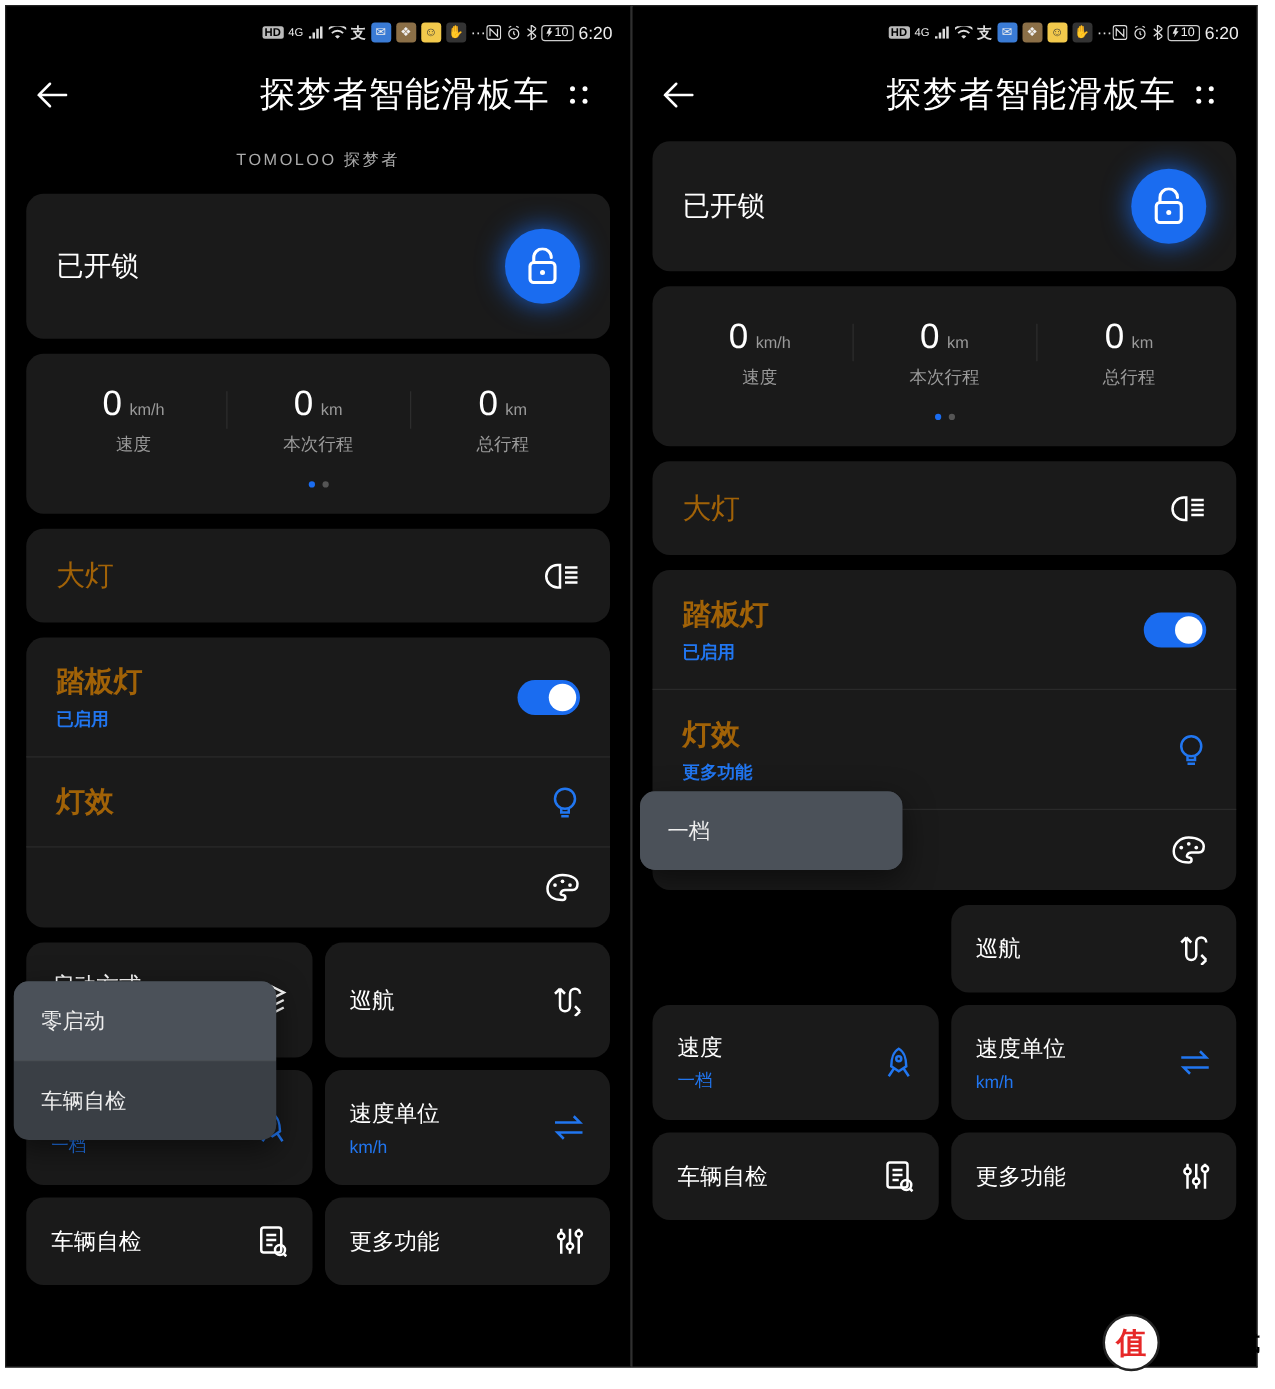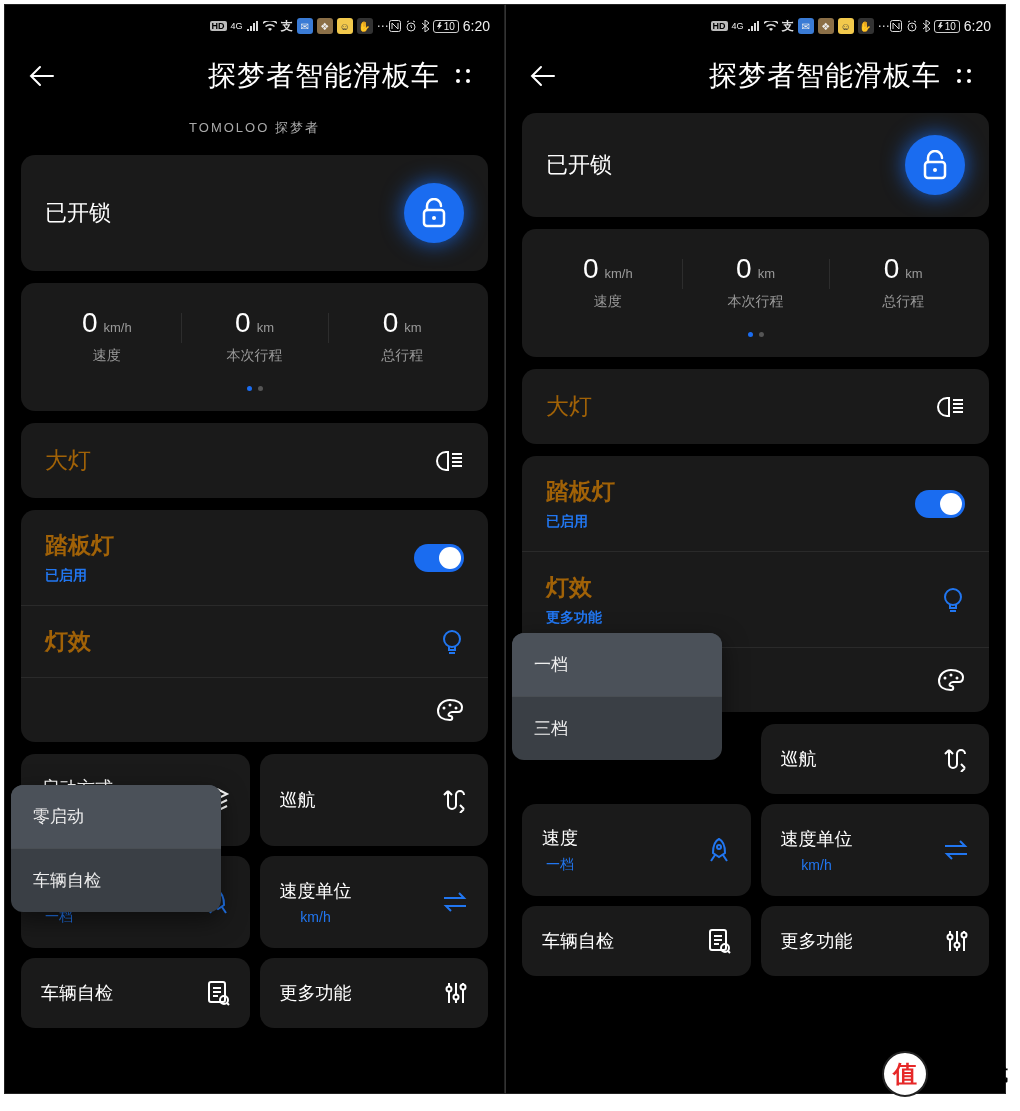--- a/index.html
+++ b/index.html
@@ -131,21 +131,21 @@
   
   .grid { display:flex; flex-wrap:wrap; gap: 10px; margin-top: 0; }
   .tile {
     background:#1a1a1a; border-radius:14px;
     flex: 1 1 calc(50% - 5px);
     min-width: calc(50% - 5px);
     display:flex; align-items:center; justify-content:space-between;
     padding: 22px 20px;
     cursor:pointer;
   }
-  .tile-left { display:flex; flex-direction:column; gap:6px;text-align:center; }
+  .tile-left { display:flex; flex-direction:column; gap:6px; }
   .tile-title { font-size: 18px; color:#fff; }
   .tile-sub { font-size: 14px; color:#2176f0; }
   .tile-icon { color:#fff; }
 
   
   .popover {
     position:absolute;
     background:#3a3f45;
     border-radius:12px;
     width: 210px;
@@ -626,21 +626,20 @@
                 <circle cx="5" cy="8" r="2.5" fill="#000" stroke="#fff" stroke-width="2"></circle>
                 <circle cx="12" cy="16" r="2.5" fill="#000" stroke="#fff" stroke-width="2"></circle>
                 <circle cx="19" cy="6" r="2.5" fill="#000" stroke="#fff" stroke-width="2"></circle>
               </svg>
           </div>
         </div>
       </div>
 
       <div class="popover" style="left:6px; top:520px;">
         <div class="pop-item selected">一档</div>
-        <div class="pop-item">三档</div>
       </div>
 
     </div>
   </div>
 
 </div>
 
 <div class="watermark">
   <div class="wm-badge">值</div>
   <div class="wm-text">流星模式</div>

